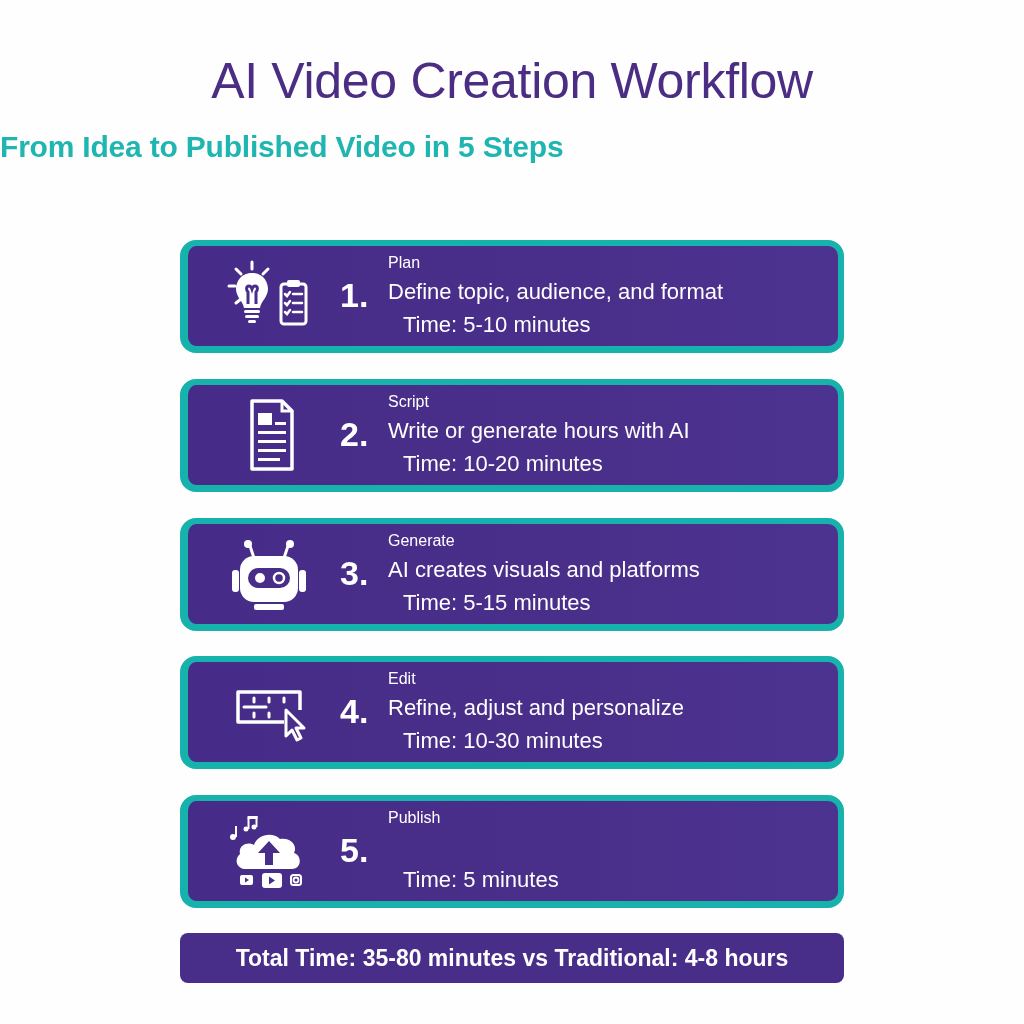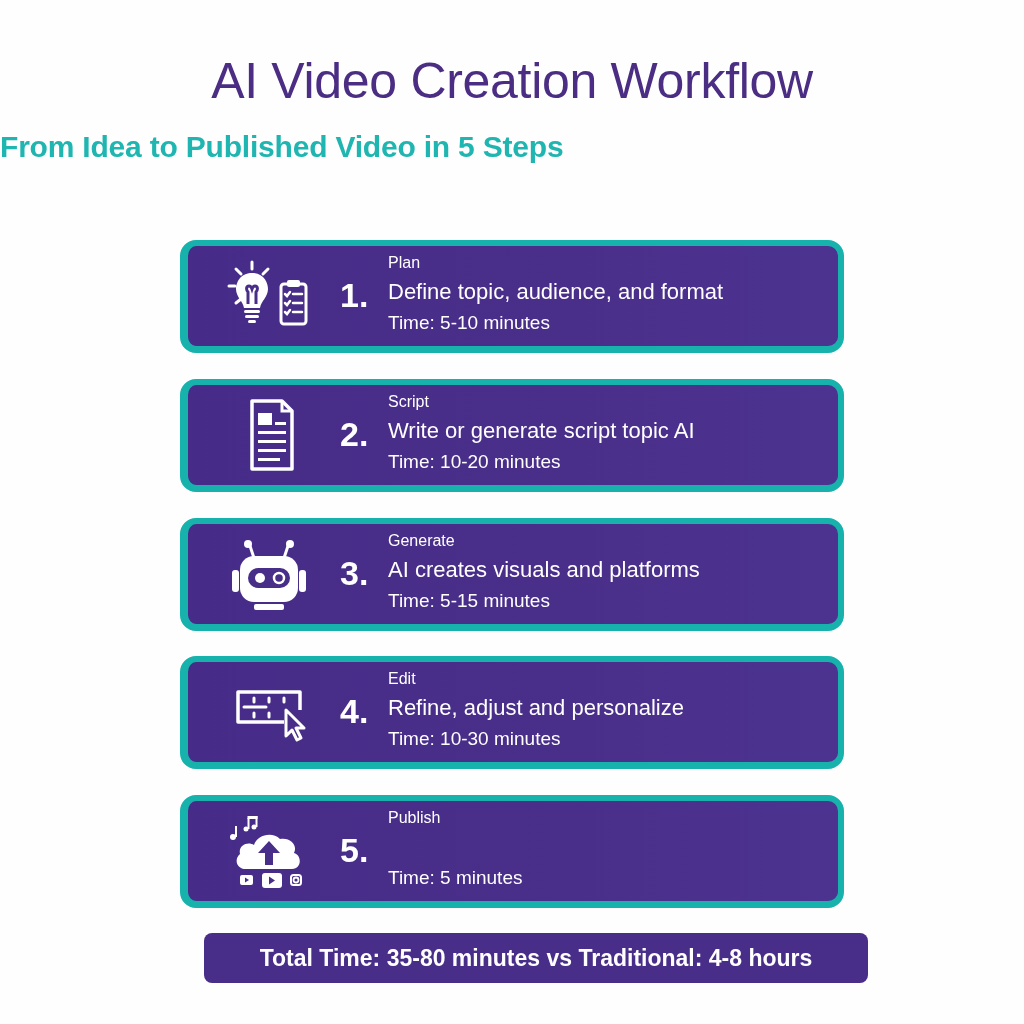--- a/index.html
+++ b/index.html
@@ -29,27 +29,27 @@
   .card-num {
     position: absolute; left: 152px; top: 30px; font-size: 34px; font-weight: 700; color: #ffffff;
   }
   .card-title {
     position: absolute; left: 200px; top: 8px; font-size: 16px; font-weight: 400; color: #ffffff;
   }
   .card-desc {
     position: absolute; left: 200px; top: 33px; font-size: 22px; color: #ffffff; white-space: nowrap;
   }
   .card-time {
-    position: absolute; left: 200px; top: 66px; font-size: 19px; color: #ffffff; white-space: nowrap;
+    position: absolute; left: 215px; top: 66px; font-size: 22px; color: #ffffff; white-space: nowrap;
   }
   .total {
     position: absolute; left: 180px; top: 933px; width: 664px; height: 50px;
     background: #482d89; border-radius: 8px;
     display: flex; align-items: center; justify-content: center;
-    font-size: 23px; font-weight: 700; color: #ffffff; margin-left: 24px;
+    font-size: 23px; font-weight: 700; color: #ffffff;
   }
   svg { display: block; }
 </style>
 </head>
 <body>
 
 <div class="page">
   <h1 class="title">AI Video Creation Workflow</h1>
   <h2 class="subtitle">From Idea to Published Video in 5 Steps</h2>
 
@@ -94,21 +94,21 @@
         <rect x="34" y="18" width="14" height="12" fill="#fff"></rect>
         <rect x="51" y="27" width="11" height="3" fill="#fff"></rect>
         <rect x="34" y="36" width="28" height="3" fill="#fff"></rect>
         <rect x="34" y="45" width="28" height="3" fill="#fff"></rect>
         <rect x="34" y="54" width="28" height="3" fill="#fff"></rect>
         <rect x="34" y="63" width="22" height="3" fill="#fff"></rect>
       </svg>
     </div>
     <div class="card-num">2.</div>
     <div class="card-title">Script</div>
-    <div class="card-desc">Write or generate script topic AI</div>
+    <div class="card-desc">Write or generate hours with AI</div>
     <div class="card-time">Time: 10-20 minutes</div>
   </div>
 
   <div class="card" style="top:518px;">
     <div class="card-icon">
       <svg width="90" height="84" viewBox="0 0 90 84">
         <circle cx="24" cy="12" r="4" fill="#fff"></circle>
         <circle cx="66" cy="12" r="4" fill="#fff"></circle>
         <line x1="26" y1="14" x2="30" y2="26" stroke="#fff" stroke-width="3"></line>
         <line x1="64" y1="14" x2="60" y2="26" stroke="#fff" stroke-width="3"></line>

